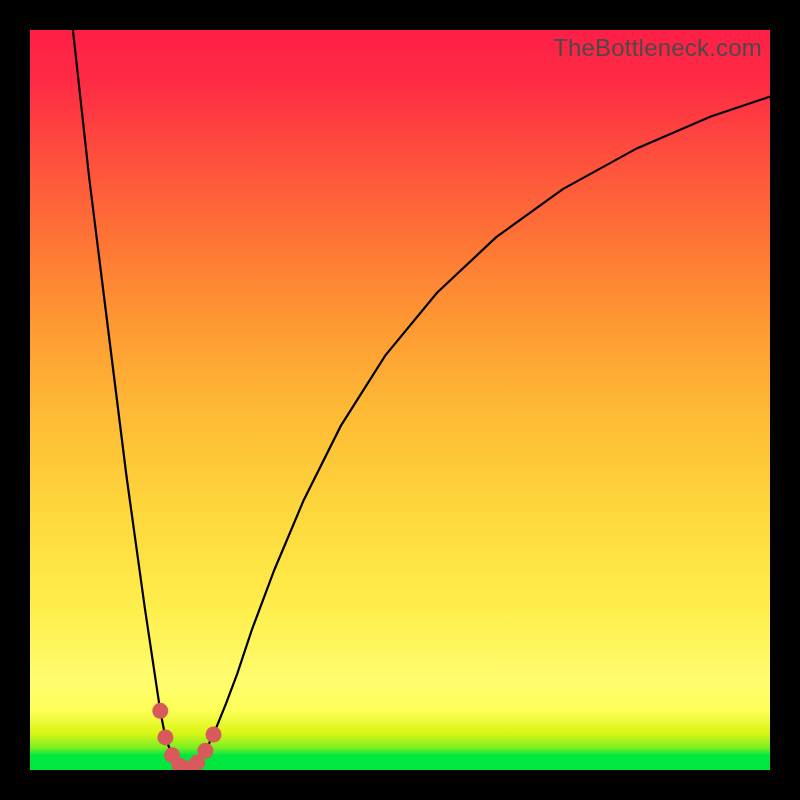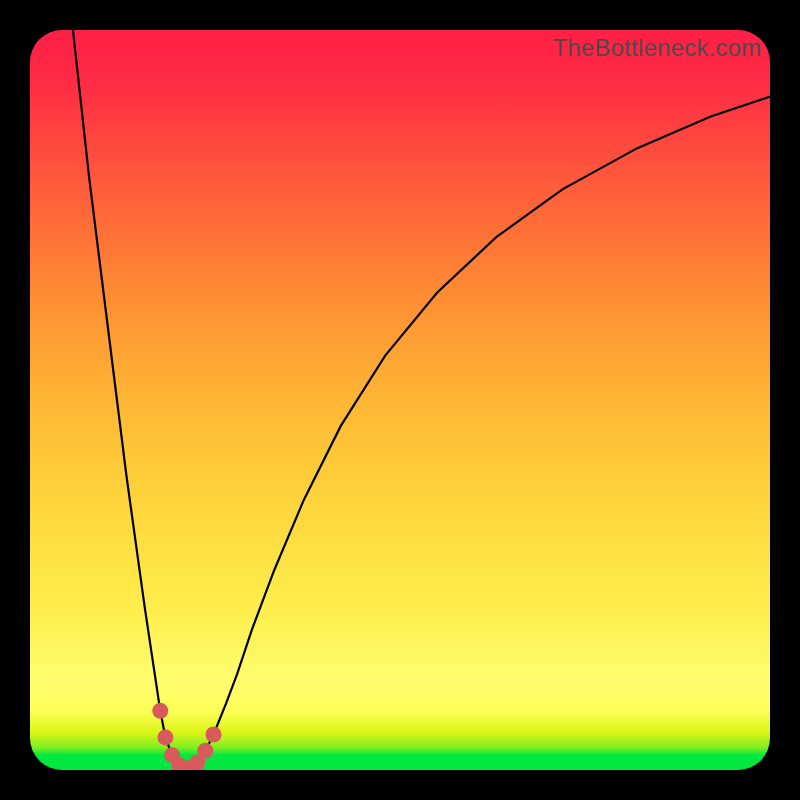--- a/index.html
+++ b/index.html
@@ -31,21 +31,20 @@
       #fdfe56 8%,
       #fffd6f 12%,
       #feee4c 22%,
       #fed73c 35%,
       #febb35 48%,
       #fe9a33 60%,
       #fe7336 72%,
       #fe4b3e 84%,
       #fe2b44 93%,
       #fe1f46 100%);
-    border-radius: 32px;
   }
   .watermark {
     position: absolute;
     top: 4px;
     right: 8px;
     color: #4a4a4a;
     font-size: 24px;
     font-weight: 500;
     letter-spacing: 0.2px;
     user-select: none;

